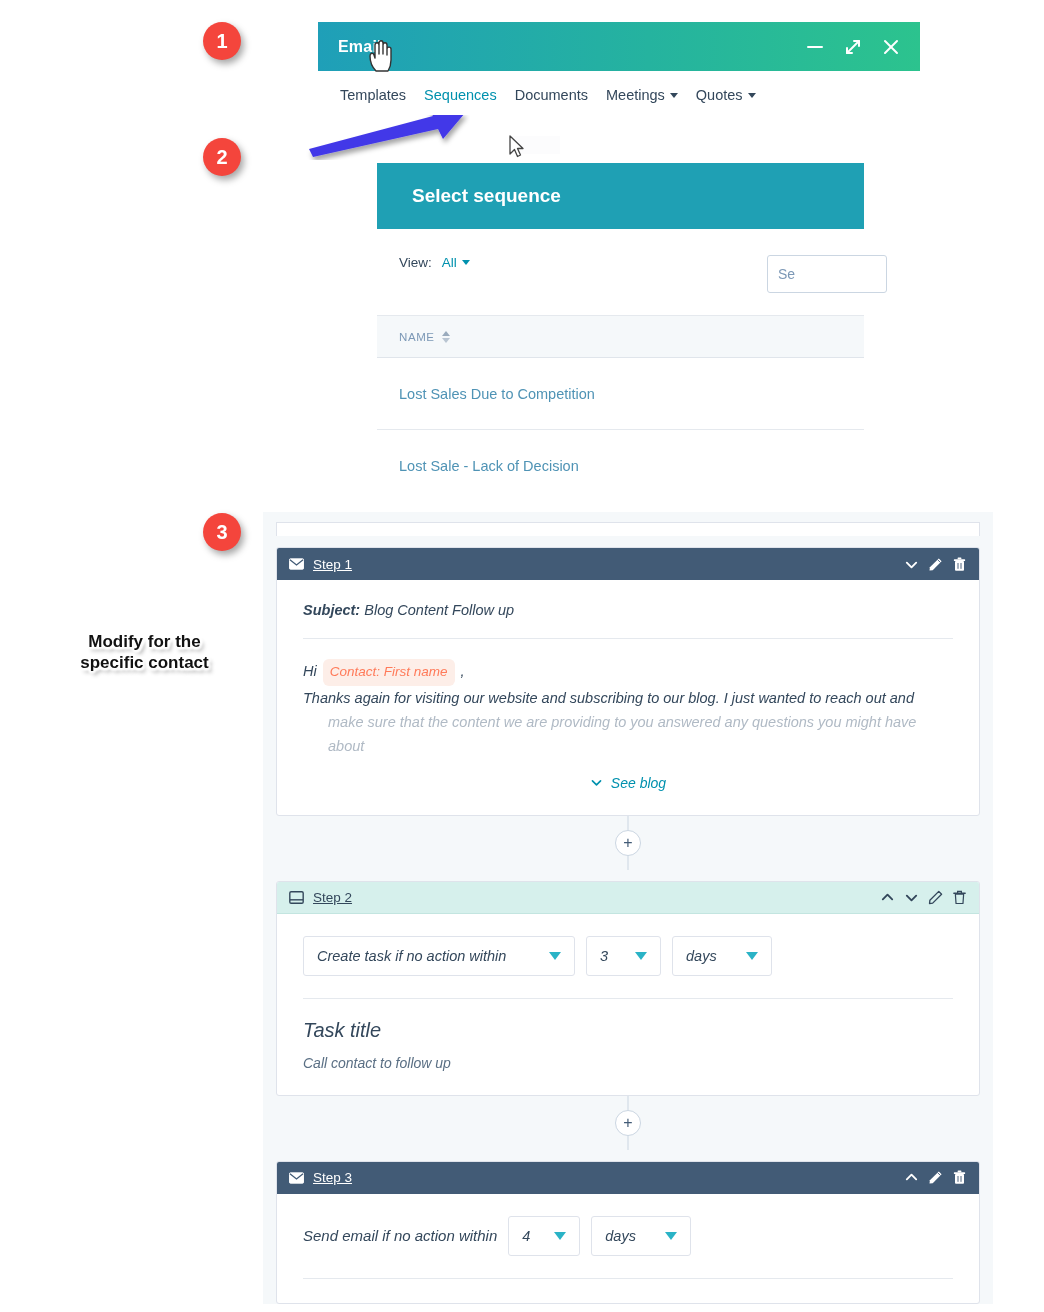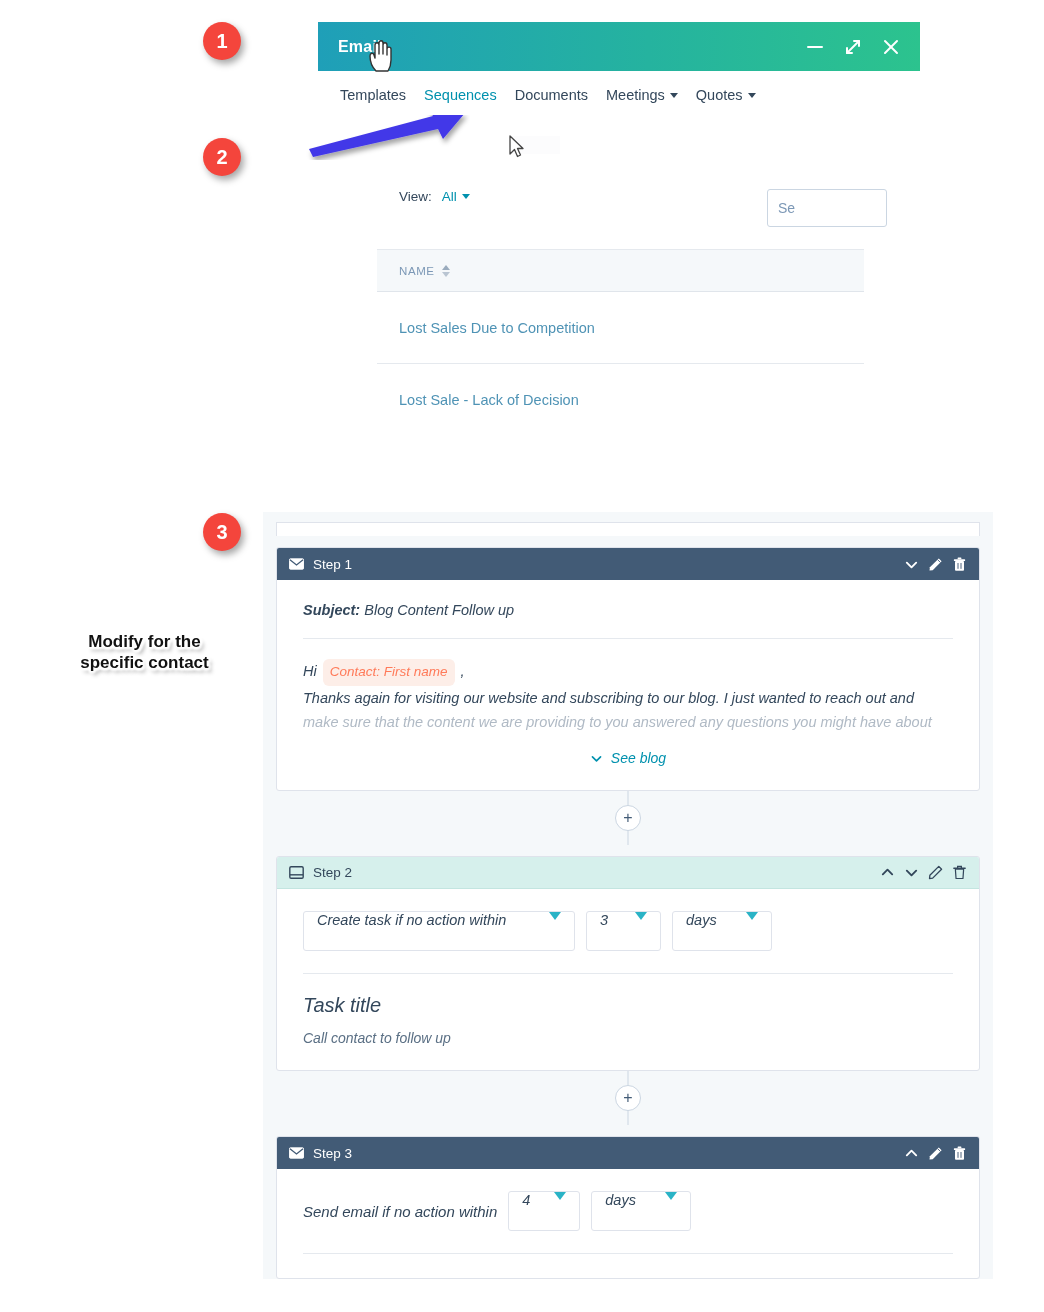--- a/index.html
+++ b/index.html
@@ -104,32 +104,33 @@
   .seq-row-name { font-size: 14.5px; color: #4f93b5; }
 
   
   #steps-panel { position: absolute; left: 263px; top: 512px; width: 730px; background: #f5f8fa; padding: 10px 0 0 0; }
   #steps-topbar { height: 14px; margin: 0 13px; background: #fff; border: 1px solid #dfe3eb; border-bottom:none; }
 
   .step-card { margin: 11px 13px 0 13px; background: #fff; border: 1px solid #dfe3eb; border-radius: 3px; }
   .step-head {
     height: 32px; display: flex; align-items: center; padding: 0 12px; gap: 9px;
     border-radius: 2px 2px 0 0;
+    text-decoration: underline;
   }
   .step-head.dark { background: #425b76; color: #fff; }
   .step-head.mint { background: #d6f0ec; color: #33475b; border-bottom: 1px solid #c3e5e0; }
   .step-title { font-size: 13.5px; }
   .step-head-icons { margin-left: auto; display: flex; align-items: center; gap: 9px; }
   .hicon { width: 15px; height: 15px; display: block; cursor: pointer; }
   .step-body { padding: 22px 26px 24px 26px; font-style: italic; }
 
   .subject-line { font-size: 14.5px; color: #33475b; padding-bottom: 20px; border-bottom: 1px solid #e5e9ee; }
   .subject-line b { font-weight: 700; }
   .mail-body { padding-top: 20px; font-size: 14.5px; color: #33475b; line-height: 1.68; }
-  .mail-body .line-faded { color: #b0bac5; }
+  .mail-body .line-faded { color: #b0bac5; margin-left: 25px; }
   .token {
     display: inline-block; background: #fdeee8; color: #ff7a59;
     padding: 2px 7px; border-radius: 6px; font-size: 13.5px; margin: 0 2px;
   }
   .see-more {
     margin-top: 16px; display: flex; align-items: center; justify-content: center;
     gap: 8px; color: #0091ae; font-size: 14px; cursor: pointer;
   }
 
   .connector { position: relative; height: 54px; }
@@ -138,21 +139,21 @@
     position: absolute; left: 50%; top: 14px; transform: translateX(-50%);
     width: 26px; height: 26px; border-radius: 50%; background: #fff;
     border: 1px solid #cbd6e2; color: #425b76; font-size: 16px;
     display: flex; align-items: center; justify-content: center; cursor: pointer; line-height: 1;
   }
 
   .ctrl-row { display: flex; align-items: center; gap: 11px; padding-bottom: 22px; border-bottom: 1px solid #e5e9ee; }
   .ctrl-row.nb { border-bottom: none; padding-bottom: 0; }
   .sel {
     height: 40px; border: 1px solid #dfe3eb; border-radius: 3px; background: #fff;
-    display: flex; justify-content: space-between; gap: 14px;
+    display: flex; align-items: center; justify-content: space-between; gap: 14px;
     padding: 0 13px; font-size: 14.5px; color: #33475b; cursor: pointer;
   }
   .sel .dn-caret { width: 0; height: 0; border-left: 6px solid transparent; border-right: 6px solid transparent; border-top: 8px solid #2ab3c6; }
   .inline-label { font-size: 15px; color: #33475b; }
   .task-label { font-size: 20px; color: #33475b; padding-top: 20px; }
   .task-value { font-size: 14px; color: #5a6f84; padding-top: 13px; }
   .step3-divider { margin-top: 22px; border-bottom: 1px solid #e5e9ee; }
 </style>
 </head>
 <body>
@@ -221,20 +222,23 @@
 
   <svg class="cursor" id="cursor-hand" viewBox="0 0 26 32">
     <path d="M8 31 C3 26 2 20 2 16 C2 13 5 12 6 15 L7 18 L7 5 C7 2 11 2 11 5 L11 14 L11 3 C11 0 15 0 15 3 L15 14 L15 5 C15 2 19 2 19 5 L19 15 L19 9 C19 6.5 23 6.5 23 9 L23 20 C23 26 20 31 20 31 Z" fill="#fff" stroke="#333" stroke-width="1.4" stroke-linejoin="round"></path>
   </svg>
   <div id="cursor-arrow-box"></div>
   <svg class="cursor" id="cursor-arrow" viewBox="0 0 18 24">
     <path d="M2 1 L2 19 L6.5 14.5 L9.5 21.5 L12.5 20 L9.5 13.5 L15 13.5 Z" fill="#fff" stroke="#444" stroke-width="1.3" stroke-linejoin="round"></path>
   </svg>
 
   <div id="seq-modal">
+    <div id="seq-modal-header">
+      <div id="seq-modal-title">Select sequence</div>
+    </div>
     <div id="seq-filterbar">
       <span id="seq-view-label">View:</span>
       <span id="seq-view-value">
         <span>All</span>
         <span class="caret"></span>
       </span>
       <div id="seq-search" placeholder="Search">Se</div>
     </div>
     <div id="seq-table">
       <div id="seq-thead">

